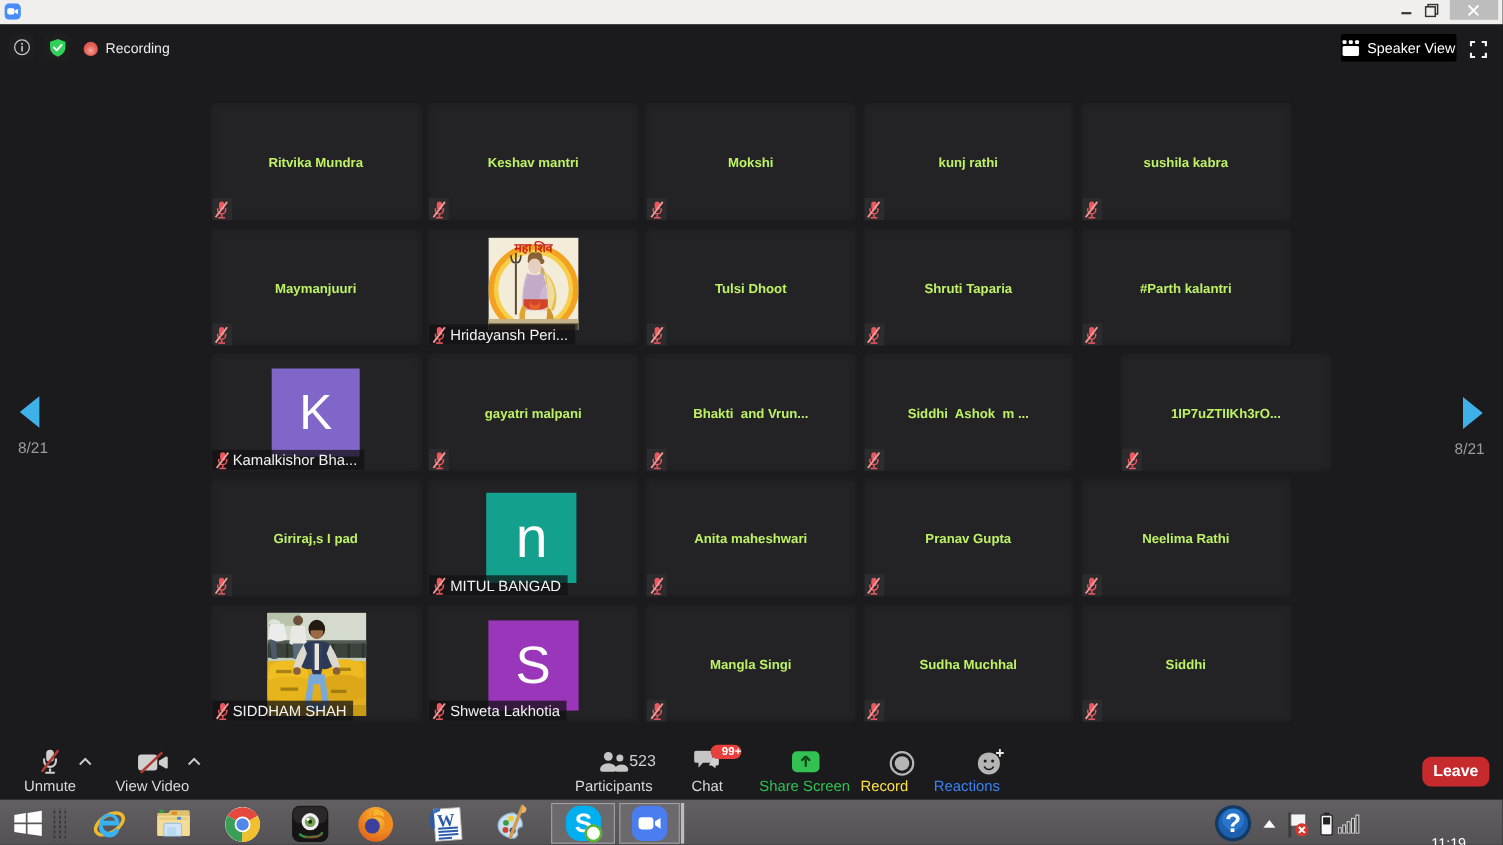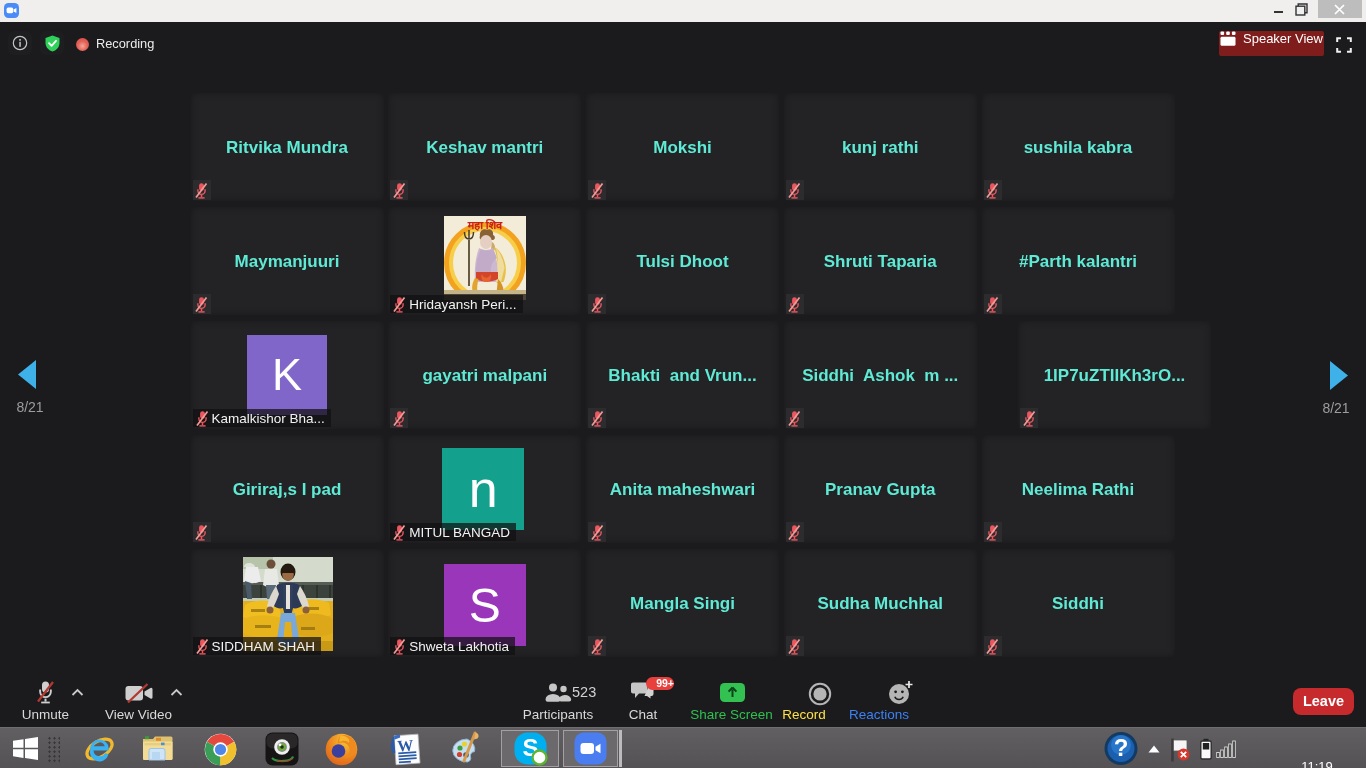--- a/index.html
+++ b/index.html
@@ -4,21 +4,21 @@
 <style>
   * { margin:0; padding:0; box-sizing:border-box; }
   html,body { width:1366px; height:768px; overflow:hidden; background:#1b1a1c; font-family:"Liberation Sans", sans-serif; }
   .abs { position:absolute; }
   
   #titlebar { position:absolute; left:0; top:0; width:1366px; height:22px; background:#f0efee; }
   #titletext { position:absolute; left:0; top:2.5px; width:1366px; text-align:center; font-size:15px; color:#1c1c1c; }
   #closebtn { position:absolute; left:1318px; top:0; width:44px; height:18px; background:#bebdbd; }
   
   .tile { position:absolute; width:193px; height:108px; background:#232326; box-shadow:inset 0 0 7px rgba(0,0,0,0.33); }
-  .tname { position:absolute; left:0; top:0; width:100%; height:100%; display:flex; align-items:center; justify-content:center; color:#5eead4; font-weight:bold; font-size:17px; padding-top:2px; }
+  .tname { position:absolute; left:0; top:0; width:100%; height:100%; display:flex; align-items:center; justify-content:center; color:#bef264; font-weight:bold; font-size:12px; padding-top:2px; }
   .micbadge { position:absolute; left:2px; bottom:1px; width:18px; height:20px; background:#2c2b2e; display:flex; align-items:center; justify-content:center; }
   .label { position:absolute; left:2px; bottom:2px; height:18px; background:rgba(16,15,17,0.72); color:#f2f2f2; font-size:13.5px; display:flex; align-items:center; white-space:nowrap; padding-right:6px; }
   .label svg { margin:0 3px 0 3px; }
   .avatar { position:absolute; color:#fff; display:flex; align-items:center; justify-content:center; }
   
   .ctl-label { position:absolute; top:707px; font-size:13.5px; color:#d9d9d9; text-align:center; }
   
   #taskbar { position:absolute; left:0; top:727px; width:1366px; height:41px; background:linear-gradient(#615f62, #545255); border-top:1px solid #6f6d70; }
   .tray { color:#fff; position:absolute;margin-top:25px; }
 </style>
@@ -51,21 +51,21 @@
 </div>
 <div class="abs" style="left:40px;top:31px;width:24px;height:24px;border-radius:6px;background:#1e1d1f;display:flex;align-items:center;justify-content:center">
   <svg width="17" height="17" viewBox="0 0 17 17">
       <path d="M8.5 0.5 L15.5 3 V8 C15.5 12.5 12 15.5 8.5 16.5 C5 15.5 1.5 12.5 1.5 8 V3 Z" fill="#2fd15b"></path>
       <path d="M5 8.2 L7.6 10.8 L12 5.8" fill="none" stroke="#fff" stroke-width="1.8" stroke-linecap="round" stroke-linejoin="round"></path>
     </svg>
 </div>
 <div class="abs" style="left:76px;top:38px;width:13px;height:13px;border-radius:50%;background:radial-gradient(circle at 50% 62%, #f5a898 0%, #e4635a 45%, #d5473d 100%)"></div>
 <div class="abs" style="left:96px;top:36px;font-size:12.8px;color:#ececec">Recording</div>
 
-<div class="abs" style="left:1219px;top:31px;width:105px;height:25px;background:#7f1d1d;border-radius:2px;display:flex;justify-content:center">
+<div class="abs" style="left:1219px;top:31px;width:105px;height:25px;background:#000000;border-radius:2px;display:flex;align-items:center;justify-content:center">
   <svg width="17" height="15" viewBox="0 0 17 15" style="margin-right:6px">
       <rect x="0.5" y="0.5" width="3.6" height="3.6" rx="1" fill="#fff"></rect>
       <rect x="6.2" y="0.5" width="3.6" height="3.6" rx="1" fill="#fff"></rect>
       <rect x="11.9" y="0.5" width="3.6" height="3.6" rx="1" fill="#fff"></rect>
       <rect x="0.5" y="5.8" width="15" height="9" rx="1.4" fill="#fff"></rect>
     </svg>
   <span style="color:#fff;font-size:13px;white-space:nowrap">Speaker&nbsp;View</span>
 </div>
 <svg class="abs" style="left:1336px;top:37px" width="16" height="16" viewBox="0 0 16 16">
     <path d="M1.2 5 V1.2 H5 M11 1.2 H14.8 V5 M14.8 11 V14.8 H11 M5 14.8 H1.2 V11" fill="none" stroke="#f0f0f0" stroke-width="2"></path>

